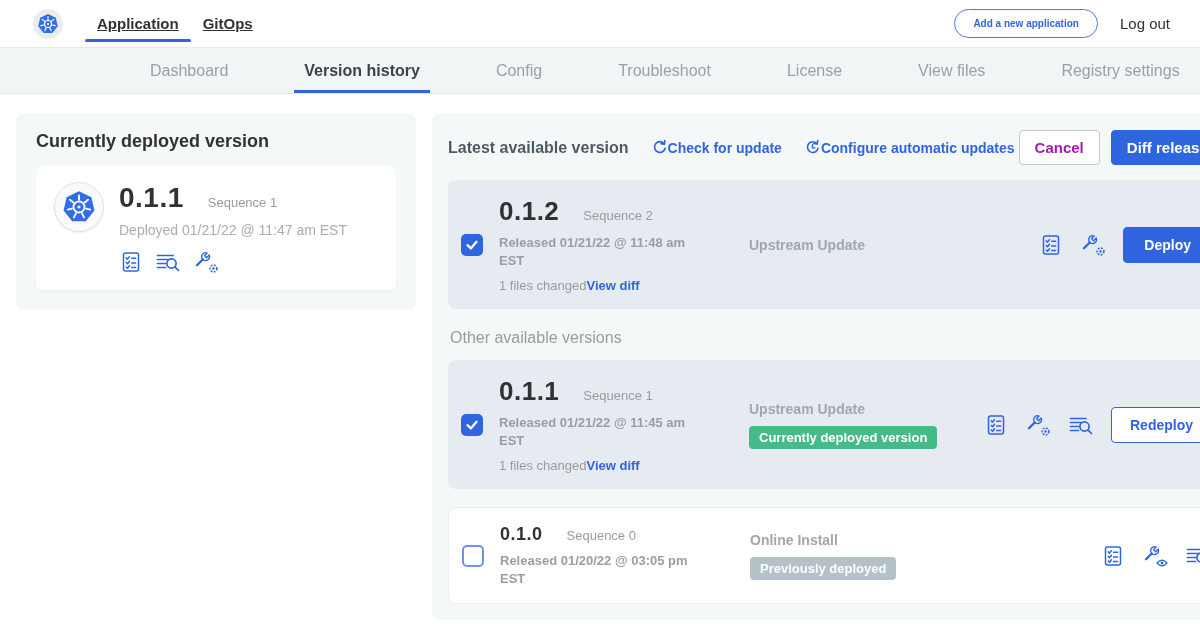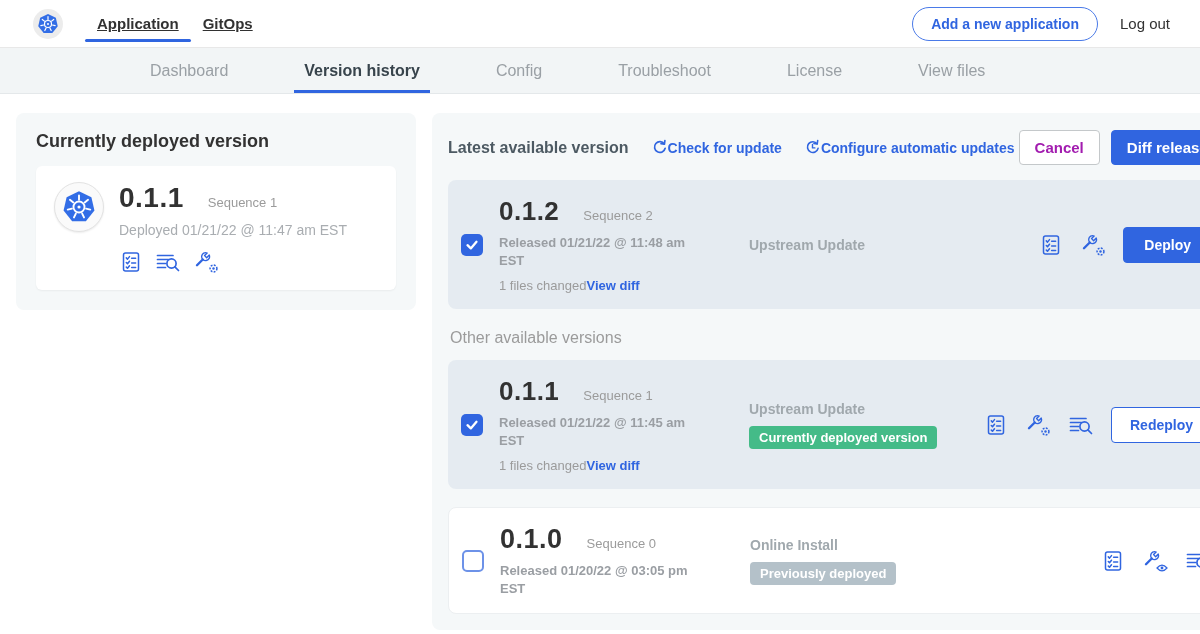--- a/index.html
+++ b/index.html
@@ -12,21 +12,21 @@
     border-bottom:1px solid #e8e8e8; position:relative; }
   .logo-circle { width:30px; height:30px; border-radius:50%; background:#ececec;
     display:flex; align-items:center; justify-content:center; margin-left:33px; flex:none; }
   .header-tabs { display:flex; height:100%; margin-left:22px; }
   .h-tab { display:flex; align-items:center; padding:0 12px; font-size:15px; font-weight:700;
     color:#323232; position:relative; cursor:pointer;text-decoration:underline; }
   .h-tab.active::after { content:""; position:absolute; left:0; right:0; bottom:5px;
     height:3px; background:#3065e0; border-radius:2px; }
   .header-right { margin-left:auto; display:flex; align-items:center; }
   .pill-btn { border:1px solid #4a7ae8; color:#3065e0; background:#fff; font-weight:700;
-    font-size:14px; padding:8px 18px; border-radius:19px; cursor:pointer;
+    font-size:10px; padding:8px 18px; border-radius:19px; cursor:pointer;
     font-family:inherit; }
   .logout { font-size:15px; color:#323232; margin:0 30px 0 22px; cursor:pointer; }
 
   
   .subnav { height:46px; background:#f2f5f6; border-bottom:1px solid #e4e8ea;
     display:flex; align-items:stretch; padding-left:140px; }
   .s-tab { display:flex; align-items:center; padding:0 10px; margin-right:56px;
     font-size:16px; color:#9aa0a5; position:relative; cursor:pointer; white-space:nowrap; }
   .s-tab.active { color:#38444c; font-weight:600; }
   .s-tab.active::after { content:""; position:absolute; left:0; right:0; bottom:0;
@@ -180,20 +180,21 @@
   </div>
 </div>
 
 <div class="subnav">
   <div class="s-tab">Dashboard</div>
   <div class="s-tab active">Version history</div>
   <div class="s-tab">Config</div>
   <div class="s-tab">Troubleshoot</div>
   <div class="s-tab">License</div>
   <div class="s-tab">View files</div>
+  <div class="s-tab">Registry settings</div>
 </div>
 
 <div class="content">
 
   <div class="left-panel">
     <div class="left-title">Currently deployed version</div>
     <div class="deployed-card">
       <div class="k8s-big-circle">
         <svg width="38" height="38">
             <use href="#i-k8s"></use>
@@ -328,21 +329,21 @@
         <button class="btn btn-outline">Redeploy</button>
       </div>
     </div>
 
     <div class="gap18"></div>
 
     <div class="version-card vc-plain">
       <div class="checkbox unchecked"></div>
       <div class="vc-info">
         <div class="ver-row">
-          <span class="ver-big" style="font-size:27px">0.1.0</span>
+          <span class="ver-big" style="font-size:18px">0.1.0</span>
           <span class="seq">Sequence 0</span>
         </div>
         <div class="vc-released">Released 01/20/22 @ 03:05 pm EST</div>
       </div>
       <div class="vc-source">
         <div class="source-label">Online Install</div>
         <span class="badge badge-gray">Previously deployed</span>
       </div>
       <div class="vc-actions">
         <div class="vc-icons">

